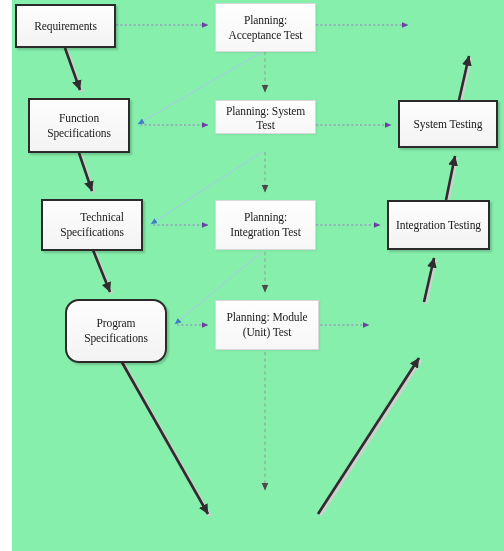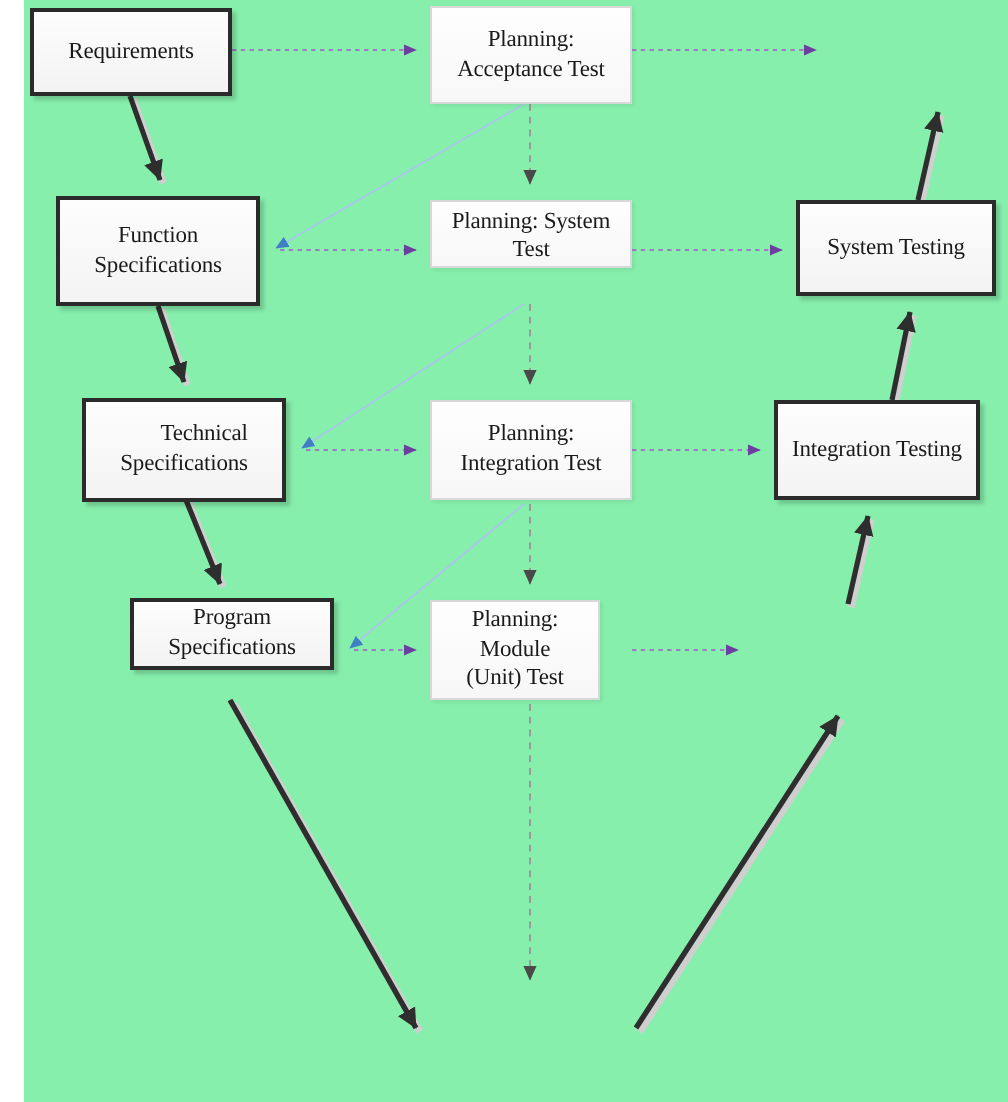--- a/index.html
+++ b/index.html
@@ -164,41 +164,41 @@
   <div class="node node-strong" style="left:16px; top:98px; width:102px; height:55px;">
     <span class="node-label">Function
 Specifications</span>
   </div>
 
   <div class="node node-strong" style="left:29px; top:199px; width:102px; height:52px;text-align:right;">
     <span class="node-label">Technical
 Specifications</span>
   </div>
 
-  <div class="node node-strong" style="left:53px; top:299px; width:102px; height:36px;">
+  <div class="node node-strong" style="left:53px; top:299px; width:102px; height:64px;border-radius:14px;">
     <span class="node-label">Program
 Specifications</span>
   </div>
 
   <div class="node node-light" style="left:203px; top:3px; width:101px; height:49px;">
     <span class="node-label">Planning:
 Acceptance Test</span>
   </div>
 
   <div class="node node-light" style="left:203px; top:100px; width:101px; height:34px;align-items:flex-end;">
     <span class="node-label">Planning: System
 Test</span>
   </div>
 
   <div class="node node-light" style="left:203px; top:200px; width:101px; height:50px;">
     <span class="node-label">Planning:
 Integration Test</span>
   </div>
 
-  <div class="node node-light" style="left:203px; top:300px; width:85px; height:50px;">
+  <div class="node node-light" style="left:203px; top:300px; width:104px; height:50px;">
     <span class="node-label">Planning: Module
 (Unit) Test</span>
   </div>
 
 
   <div class="node node-strong" style="left:386px; top:100px; width:100px; height:48px;justify-content:center;">
     <span class="node-label">System Testing</span>
   </div>
 
   <div class="node node-strong" style="left:375px; top:200px; width:103px; height:50px;">

